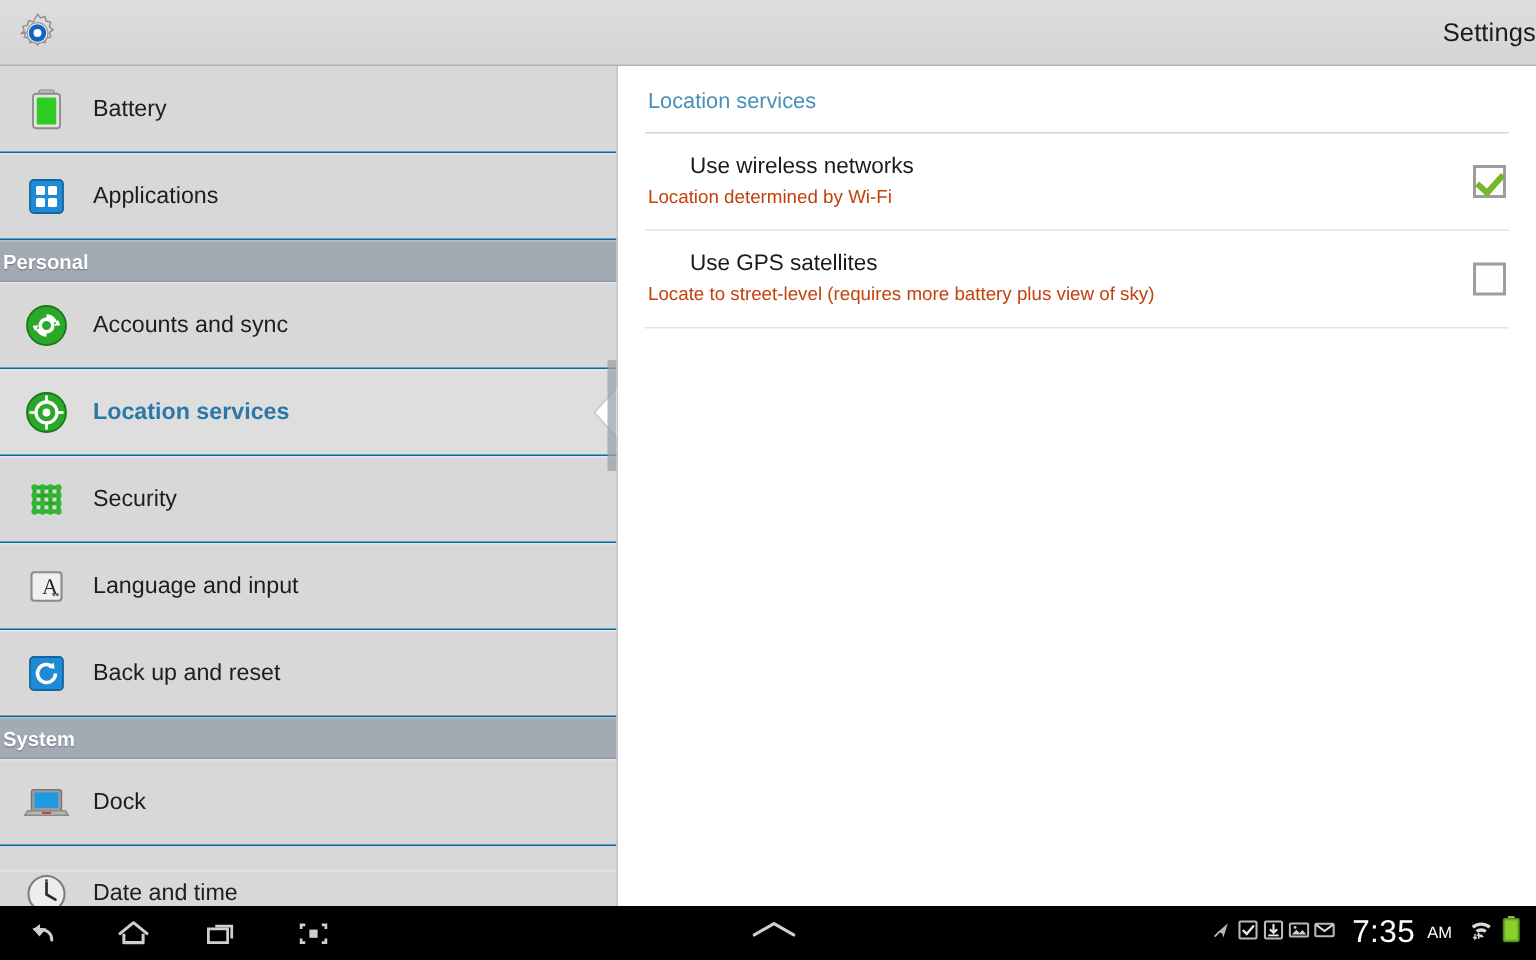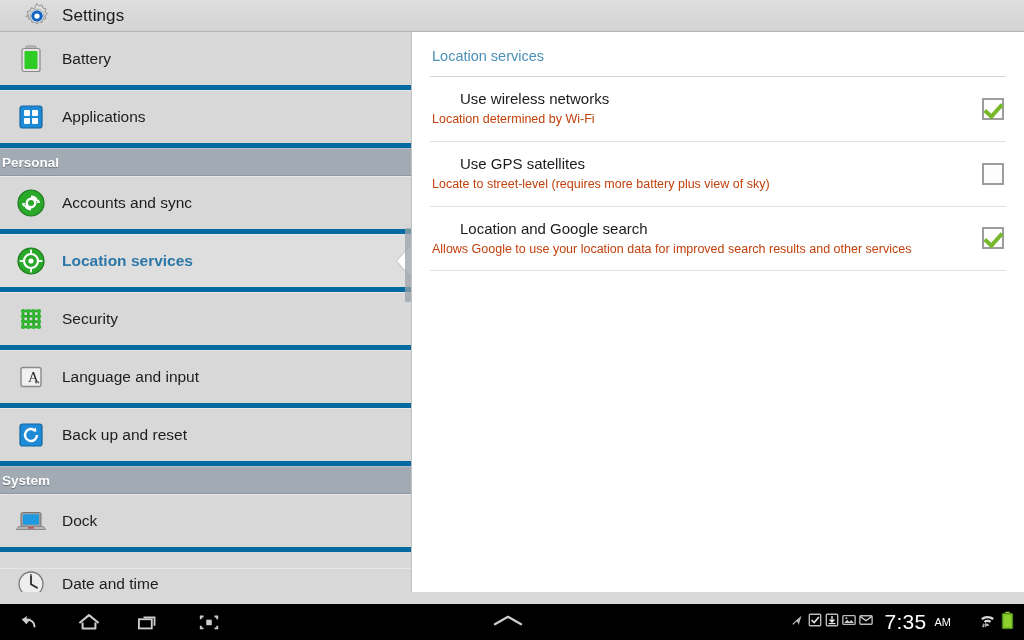--- a/index.html
+++ b/index.html
@@ -13,25 +13,26 @@
   
   #app {
     position:absolute; left:0; top:0;
     width:1024px; height:604px;
     background:#d9d9d9;
     overflow:hidden;
   }
 
   
   #titlebar {
-    height:32px; width:100%;
+    height:44px; width:100%;
     background:linear-gradient(to bottom,#dedede 0%,#d4d4d4 100%);
     border-bottom:1px solid #b4b4b4;
     display:flex; align-items:center;
-    padding-left:22px;
+    padding-left:10px;
+    justify-content:space-between;
   }
   #titlebar .app-icon { width:30px; height:30px; margin-right:10px; flex:0 0 auto; }
   #titlebar .app-title {
     font-size:17px; color:#1b1b1b; letter-spacing:.1px;
   }
 
   
   #split { display:flex; height:560px; width:100%; }
 
   
@@ -41,21 +42,21 @@
     position:relative;
     overflow:hidden;
     border-right:1px solid #c2c2c2;
   }
   .nav-list { position:relative; }
 
   .nav-row {
     height:58px;
     display:flex; align-items:center;
     padding-left:14px;
-    border-bottom:5px solid #0369a1;
+    border-bottom:1px solid #0369a1;
     border-top:1px solid #e6e6e6;
     background:#d8d8d8;
     position:relative;
   }
   .nav-row:first-child { border-top:none; }
   .nav-row .ico { width:34px; height:34px; flex:0 0 34px; margin-right:14px; }
   .nav-row .lbl { font-size:15.5px; color:#1d1d1d; }
 
   .nav-row.selected { background:#dedede; }
   .nav-row.selected .lbl { color:#2b78a8; font-weight:bold; }
@@ -133,21 +134,21 @@
     width:1024px; height:36px;
     background:#000000;
     display:flex; align-items:center;
   }
   #nav-keys { display:flex; align-items:center; padding-left:14px; gap:30px; }
   #nav-keys .key { width:30px; height:26px; display:flex; align-items:center; justify-content:center; }
   #sys-center { flex:1 1 auto; display:flex; align-items:center; justify-content:center; }
   #status-area { display:flex; align-items:center; padding-right:10px; gap:5px; }
   #status-icons { display:flex; align-items:center; gap:3px; }
   #clock { color:#ffffff; font-size:21px; letter-spacing:.3px; margin-left:6px; }
-  #ampm { color:#ffffff; font-size:11px; margin-left:3px; margin-right:23px; }
+  #ampm { color:#ffffff; font-size:11px; margin-left:3px; margin-right:6px; }
 </style>
 </head>
 <body>
 
 <div id="app">
 
   <div id="titlebar">
     <span class="app-icon">
       <svg viewBox="0 0 32 32" width="30" height="30">
         <g>
@@ -321,27 +322,20 @@
       </div>
 
       <div class="pref-row">
         <div class="pref-text">
           <div class="pref-title">Use GPS satellites</div>
           <div class="pref-sub">Locate to street-level (requires more battery plus view of sky)</div>
         </div>
         <span class="cbox"></span>
       </div>
 
-      <div class="pref-row">
-        <div class="pref-text">
-          <div class="pref-title">Location and Google search</div>
-          <div class="pref-sub">Allows Google to use your location data for improved search results and other services</div>
-        </div>
-        <span class="cbox checked"></span>
-      </div>
     </div>
 
   </div>
 </div>
 
 <div id="sysbar">
 
   <div id="nav-keys">
     <span class="key">
       <svg viewBox="0 0 28 24" width="26" height="22">

